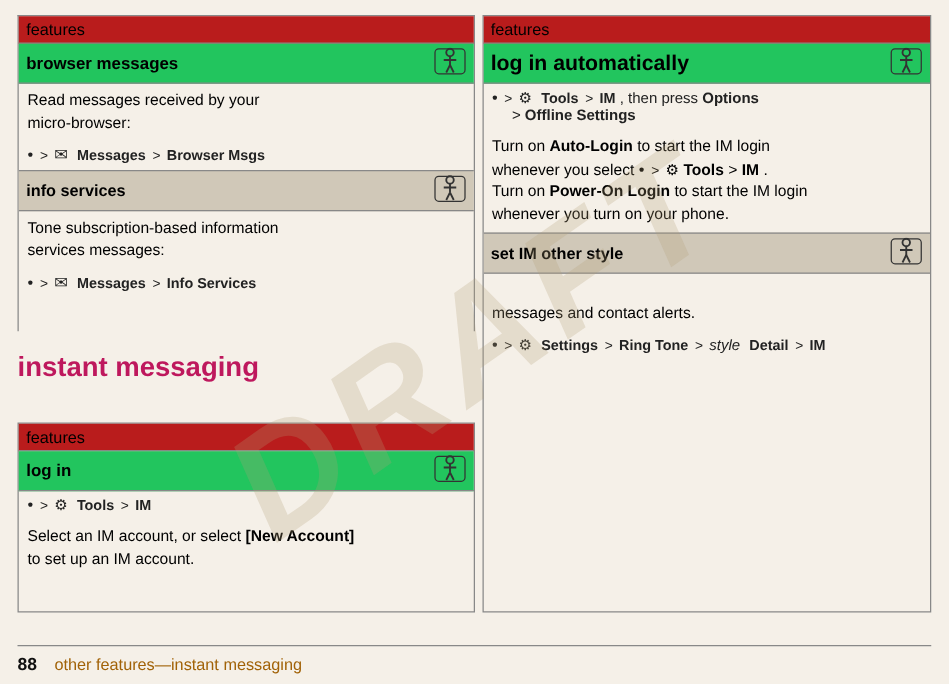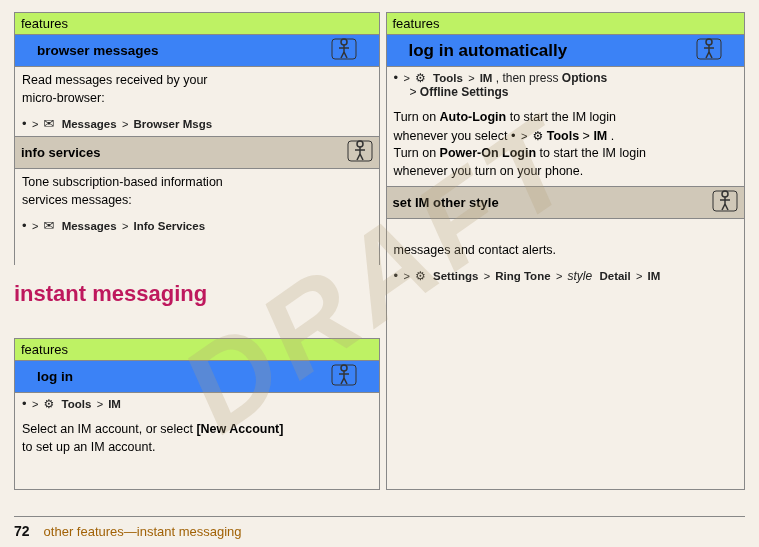--- a/index.html
+++ b/index.html
@@ -66,30 +66,30 @@
 
     
     .right-main {
       grid-column: 2;
       grid-row: 1 / 4;
       border: 1px solid #888;
       margin-left: 6px;
     }
 
     .table-header {
-      background: #bef264;
+      background: #b91c1c;
       padding: 3px 6px;
       font-size: 13px;
       font-weight: normal;
       border-bottom: 1px solid #888;
     }
 
     .table-header-bold {
-      background: #3b82f6;
-      padding: 3px 22px;
+      background: #22c55e;
+      padding: 3px 6px;
       font-size: 13.5px;
       font-weight: bold;
       border-bottom: 1px solid #888;
       display: flex;
       justify-content: space-between;
       align-items: center;
     }
 
     .section-header {
       background: #d0c8b8;
@@ -340,15 +340,15 @@
       <span class="nav-arrow"> </span>
       <span class="bold-inline nav-item">Detail</span>
       <span class="nav-arrow"> &gt; </span>
       <span class="bold-inline nav-item">IM</span>
     </div>
   </div>
 
 </div>
 
 <div class="page-footer">
-  <span class="page-number">72</span>
+  <span class="page-number">88</span>
   <span class="footer-text">other features—instant messaging</span>
 </div>
 
 </body></html>

